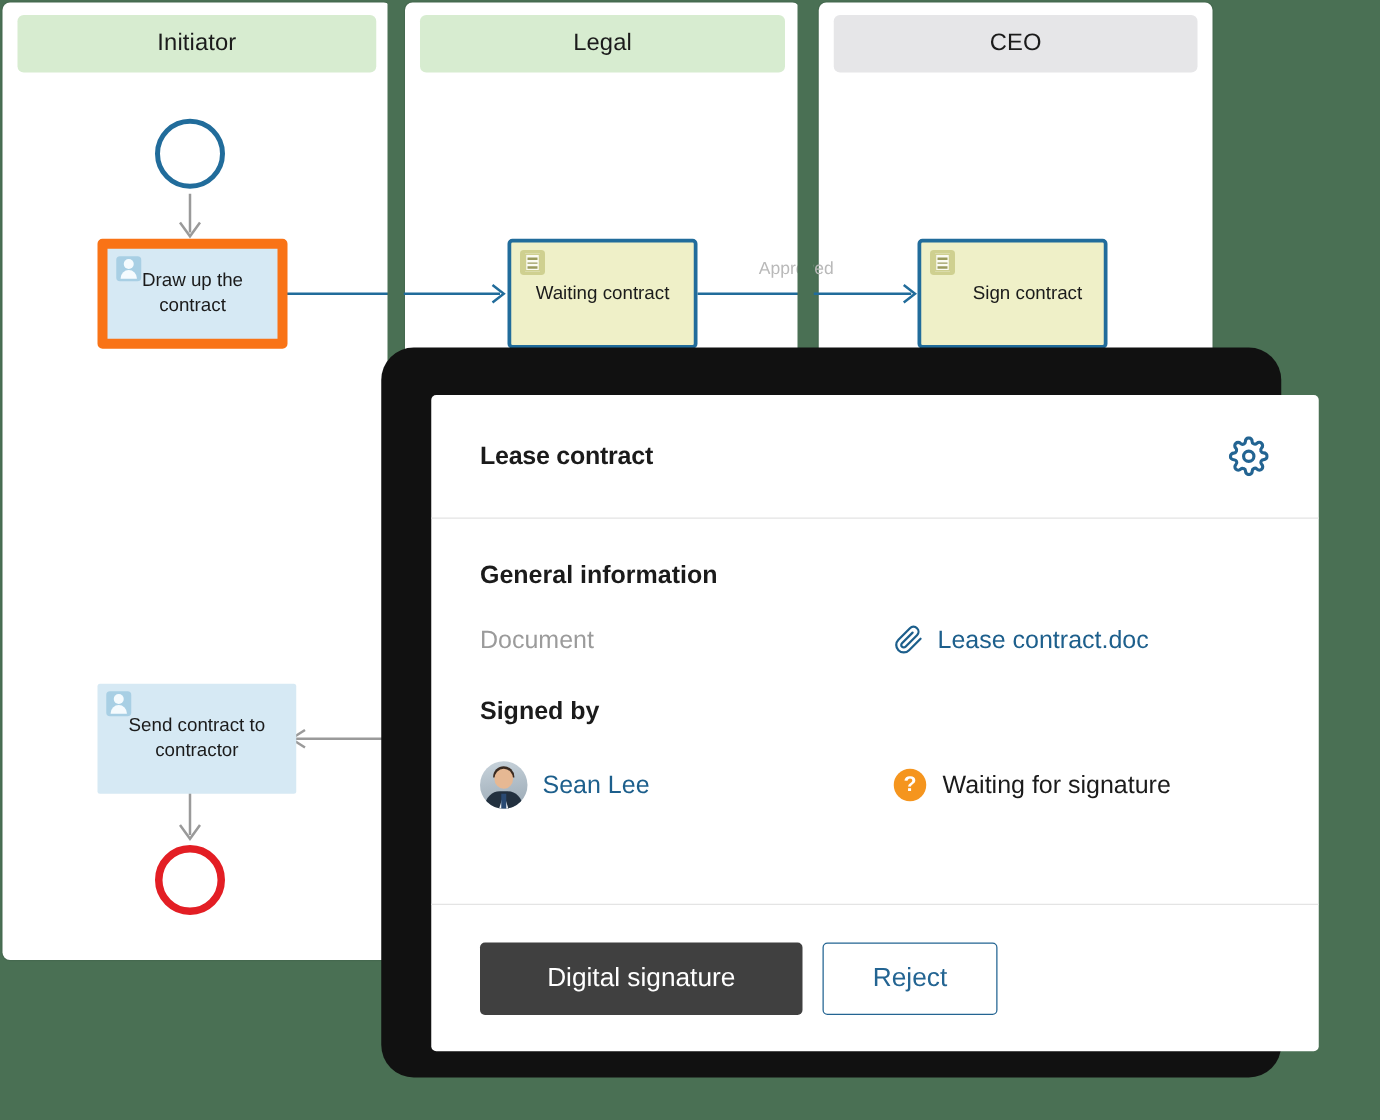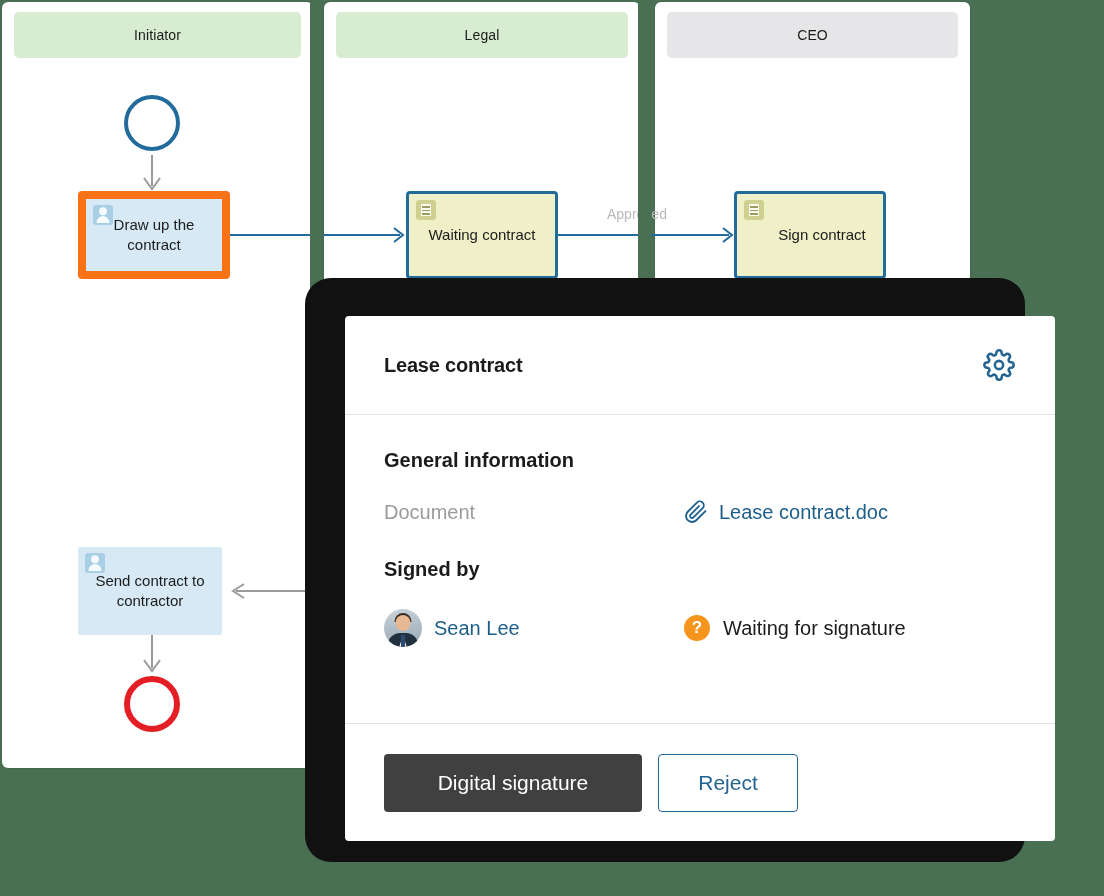--- a/index.html
+++ b/index.html
@@ -19,21 +19,21 @@
     box-shadow:0 0 0 1px rgba(0,0,0,.06);
   }
   .lane-1{left:2px;width:311px;}
   .lane-2{left:324px;width:316px;}
   .lane-3{left:655px;width:315px;}
 
   .lane-head{
     position:absolute;left:12px;right:12px;top:10px;height:46px;
     border-radius:5px;
     display:flex;align-items:center;justify-content:center;
-    font-size:14px;color:#1b1b1b;letter-spacing:.1px;
+    font-size:19px;color:#1b1b1b;letter-spacing:.1px;
   }
   .lane-head.green{background:#d7ecd0;}
   .lane-head.grey{background:#e6e6e8;}
 
   
   .lane-gap{position:absolute;top:0;width:13px;height:768px;background:#4a7054;}
   .gap-1{left:310px;}
   .gap-2{left:638px;}
 
   
@@ -99,21 +99,21 @@
     display:flex;align-items:center;
     padding:0 38px 0 39px;
     border-bottom:1px solid #e4e4e4;
     box-sizing:border-box;
   }
   .m-title{font-size:20px;font-weight:bold;color:#1b1b1b;flex:1;letter-spacing:-.2px;}
   .gear-btn{width:36px;height:36px;display:flex;align-items:center;justify-content:center;cursor:pointer;}
 
   .m-body{flex:1;padding:34px 39px 0 39px;box-sizing:border-box;}
   .sec-title{font-size:20px;font-weight:bold;color:#1b1b1b;margin:0 0 28px 0;}
-  .row{display:flex;align-items:center;margin-bottom:34px;}
+  .row{display:flex;align-items:center;margin-bottom:34px;gap:31px;}
   .row .col-a{width:300px;flex:0 0 300px;}
   .row .col-b{flex:1;display:flex;align-items:center;}
   .lbl-muted{font-size:20px;color:#9b9b9b;}
   .link{font-size:20px;color:#1d5f8c;cursor:pointer;}
   .clip{margin-right:11px;display:inline-flex;}
   .avatar{
     width:38px;height:38px;border-radius:50%;margin-right:12px;flex:0 0 38px;
     background:linear-gradient(170deg,#c9d4dc 0%,#b2bfc9 45%,#99a8b4 100%);
     position:relative;overflow:hidden;
   }
@@ -206,21 +206,21 @@
     <span class="ic icon-doc">
       <span class="lines">
           <i></i>
           <i></i>
           <i></i>
         </span>
     </span>
     <span>Sign contract</span>
   </div>
 
-  <div class="task t-user-plain" style="left:78px;top:547px;width:144px;height:88px;">
+  <div class="task t-user-plain" style="left:78px;top:547px;width:159px;height:88px;">
     <span class="ic icon-user"></span>
     <span>Send contract to contractor</span>
   </div>
 
   <div style="position:absolute;left:607px;top:206px;font-size:14px;color:#b9b9b9;">Approved</div>
 
   <div class="lane-gap gap-1"></div>
   <div class="lane-gap gap-2"></div>
 
   <div id="modal-shadow"></div>

